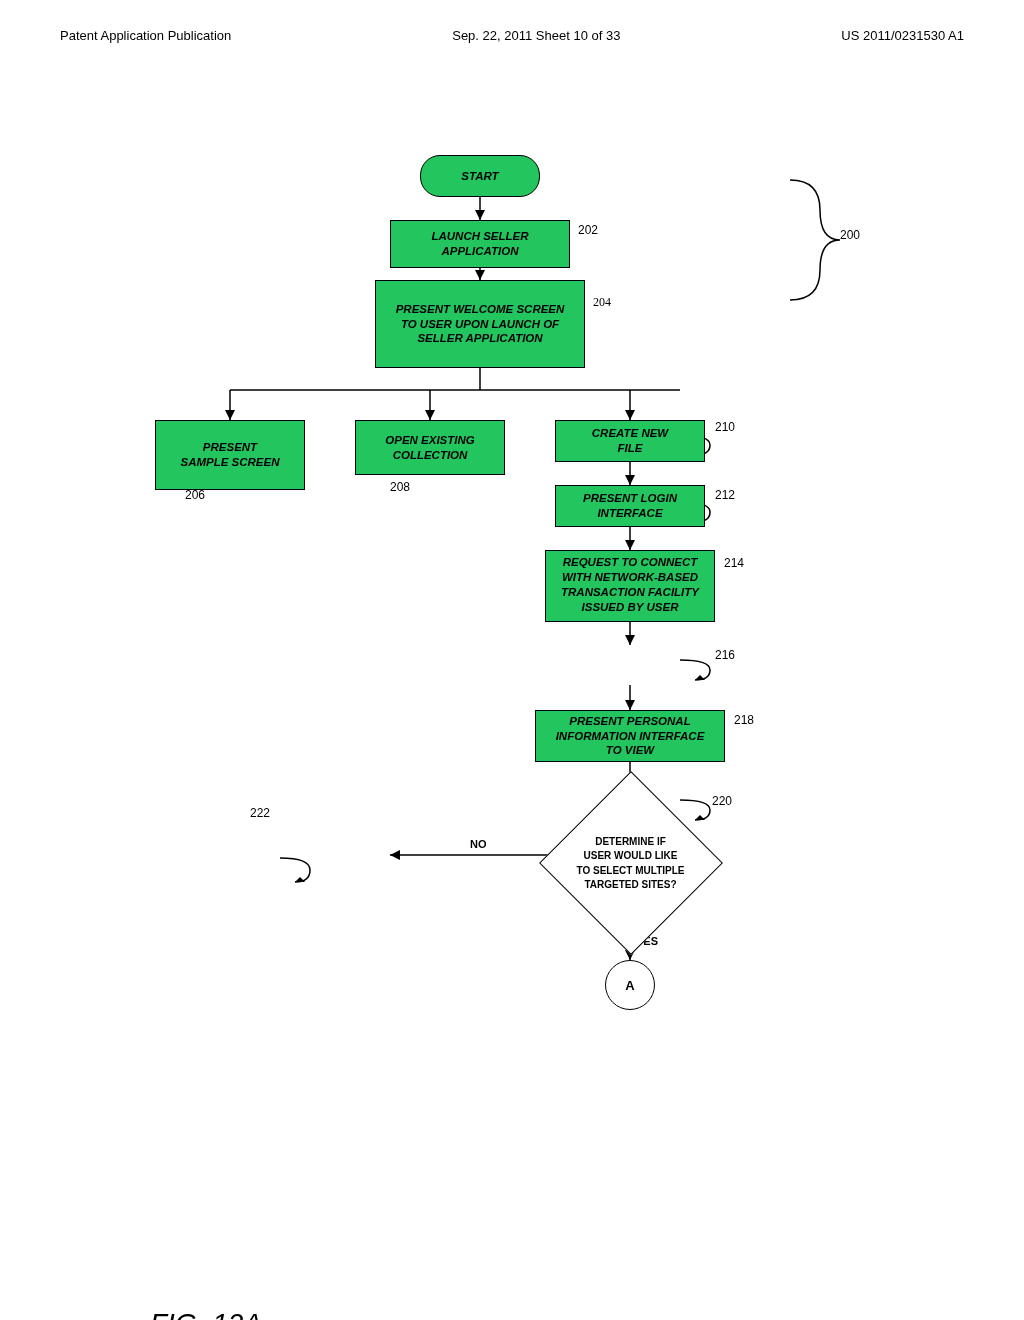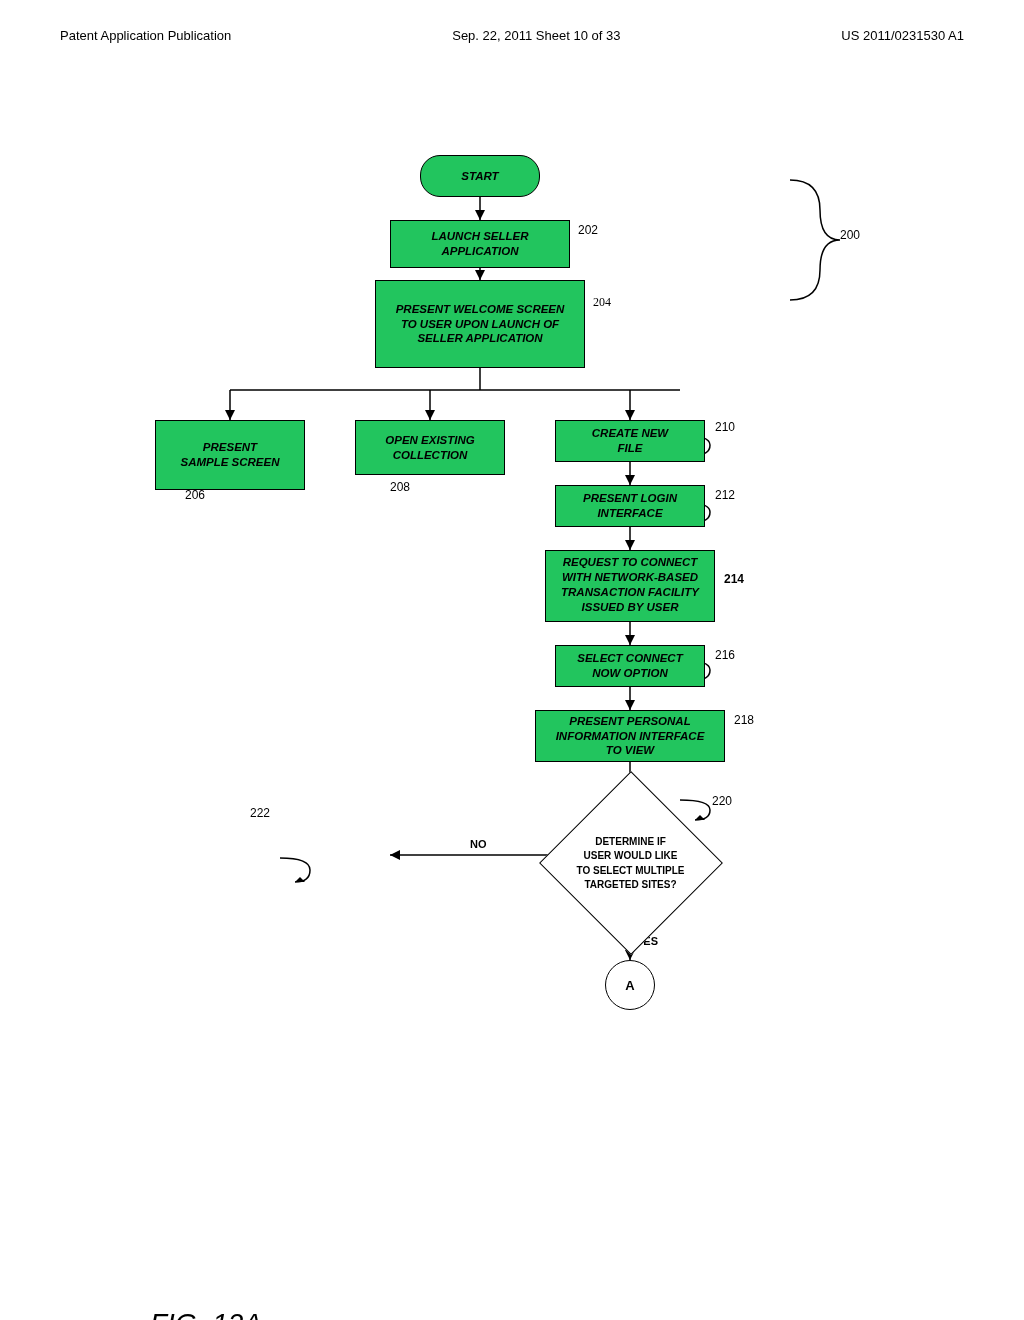--- a/index.html
+++ b/index.html
@@ -238,26 +238,22 @@
 INTERFACE</span>
     </div>
     <span class="step-label" style="left: 715px; top: 408px;">212</span>
 
     <div class="box" style="left: 545px; top: 470px; width: 170px; height: 72px; align-items: flex-end;">
       <span style="white-space: pre-line;">REQUEST TO CONNECT
 WITH NETWORK-BASED
 TRANSACTION FACILITY
 ISSUED BY USER</span>
     </div>
-    <span class="step-label" style="left: 724px; top: 492px; font-weight: bold;">214</span>
-
-    <div class="box" style="left: 555px; top: 565px; width: 150px; height: 42px;">
-      <span style="white-space: pre-line;">SELECT CONNECT
-NOW OPTION</span>
-    </div>
+    <span class="step-label" style="left: 724px; top: 476px;">214</span>
+
     <span class="step-label" style="left: 715px; top: 568px;">216</span>
 
     <div class="box" style="left: 535px; top: 630px; width: 190px; height: 52px;">
       <span style="white-space: pre-line;">PRESENT PERSONAL
 INFORMATION INTERFACE
 TO VIEW</span>
     </div>
     <span class="step-label" style="left: 734px; top: 633px;">218</span>
 
     <div class="diamond-wrapper" style="left: 558px; top: 710px; width: 145px; height: 145px;">

